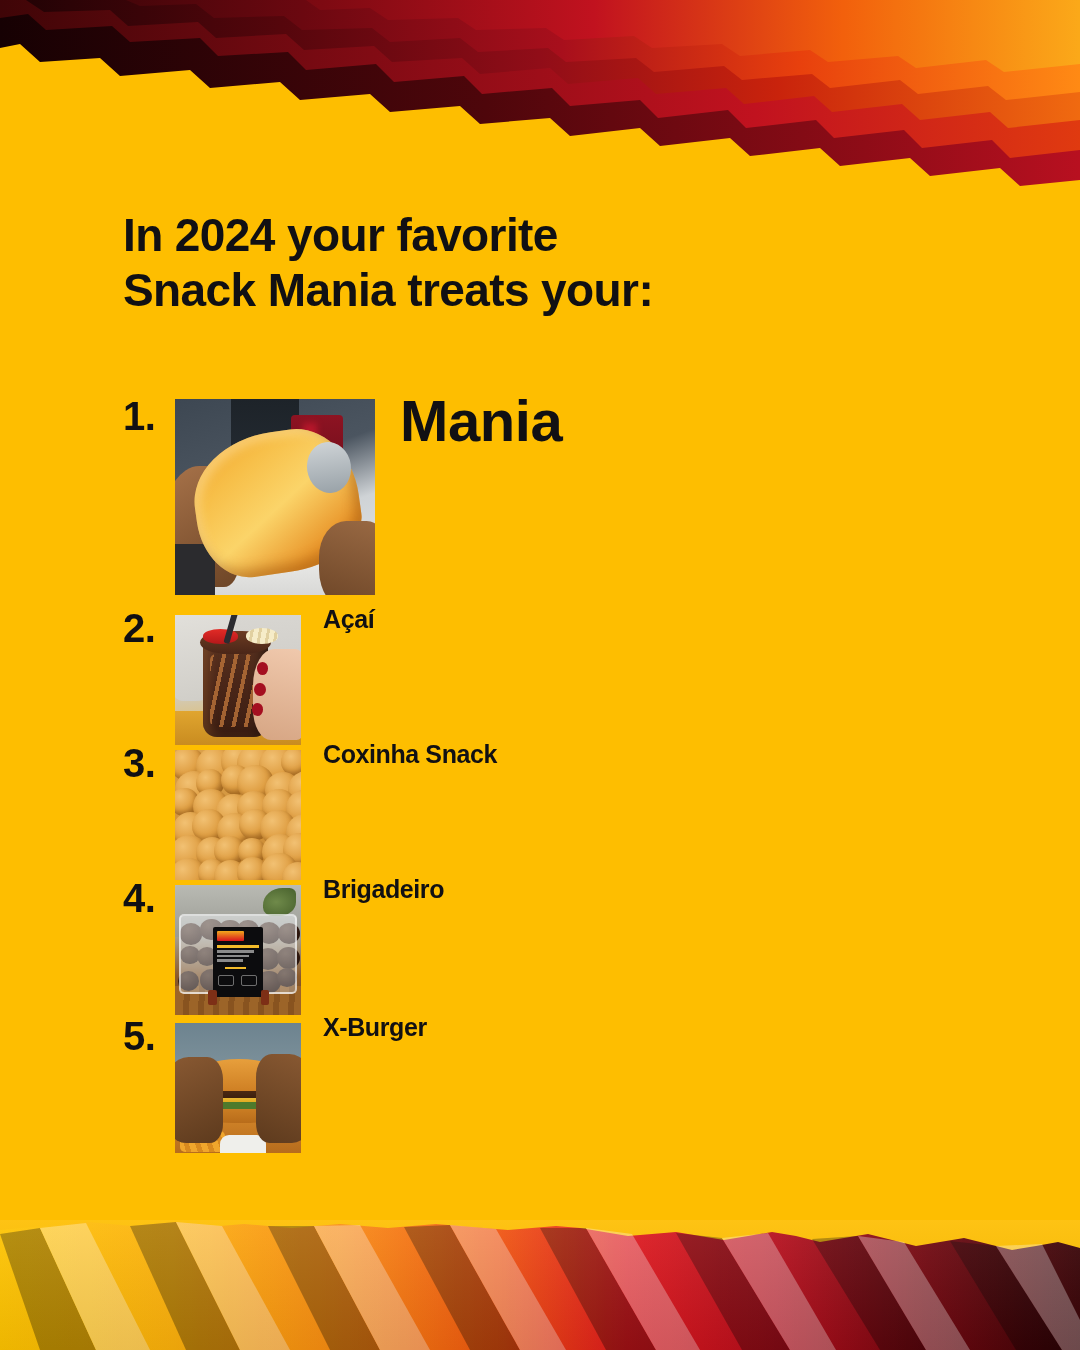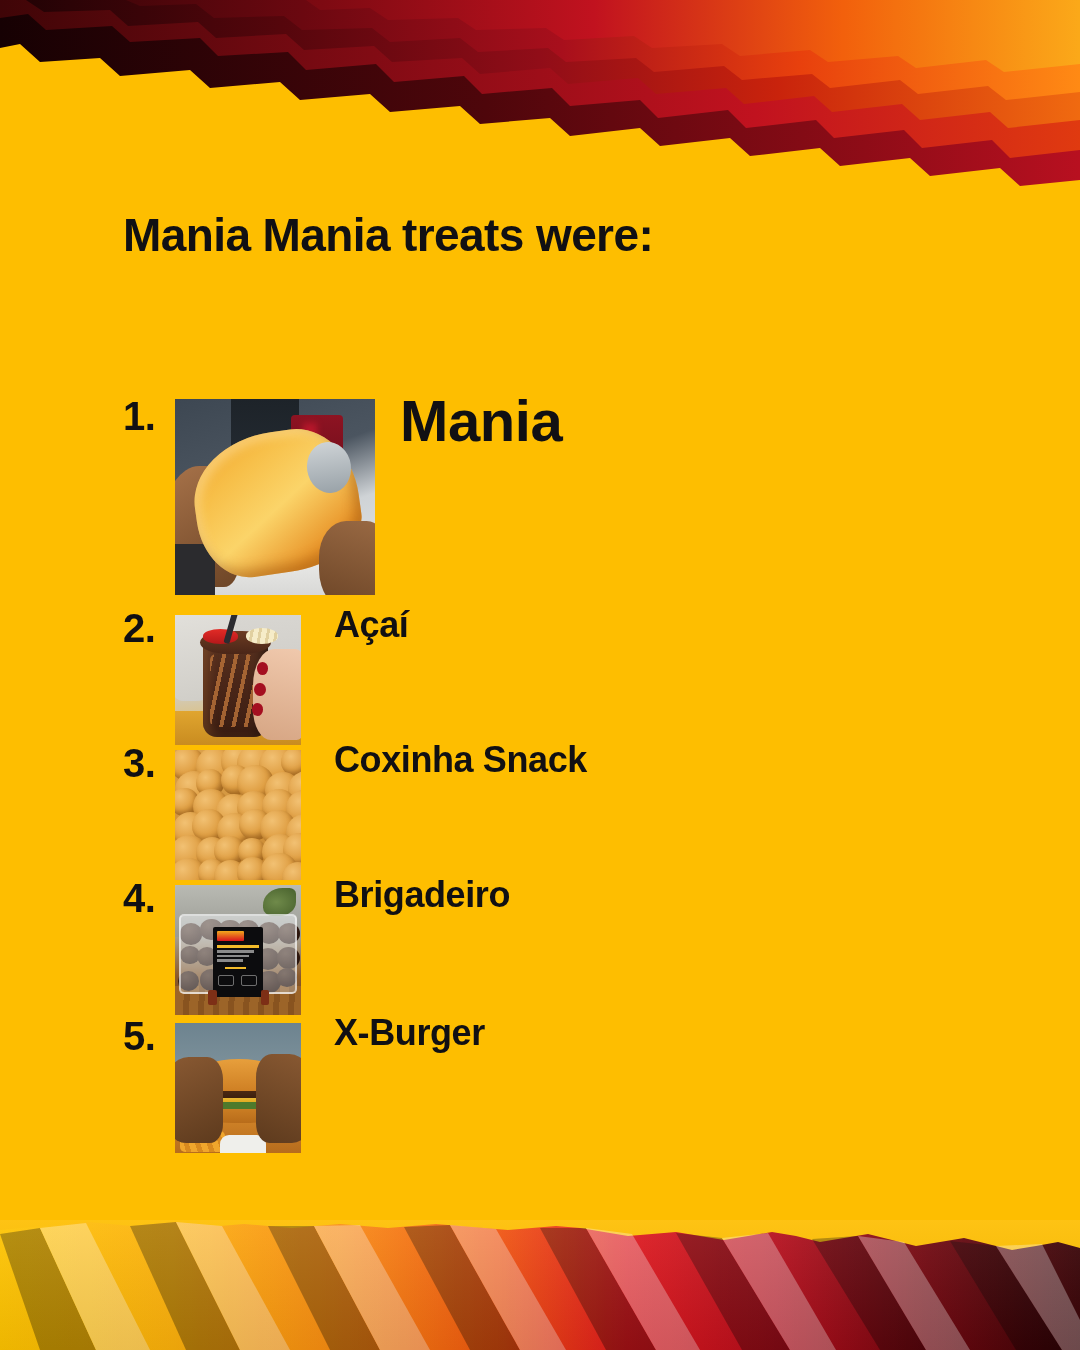--- a/index.html
+++ b/index.html
@@ -94,21 +94,21 @@
   }
 
   
   .row-1 .rank  { font-size:40px; top:8px; }
   .row-1 .thumb { left:52px; top:11px; width:200px; height:196px; }
   .row-1 .label { left:277px; top:4px; font-size:58px; }
 
   
   .row-c .rank  { font-size:40px; top:8px; }
   .row-c .thumb { left:52px; top:15px; width:126px; height:130px; }
-  .row-c .label { left:211px; top:7px; font-size:36px; }
+  .row-c .label { left:200px; top:7px; font-size:25px; }
 
   
 
   
   .ph-pastel { background:linear-gradient(160deg,#3d4752 0%,#4b5560 38%,#cfd3d6 62%,#e8e9ea 100%); }
   .ph-pastel .bgdark { position:absolute; left:28%; top:0; width:34%; height:62%;
      background:linear-gradient(180deg,#1d2329,#2a3139); }
   .ph-pastel .cup { position:absolute; left:58%; top:8%; width:26%; height:52%;
      background:linear-gradient(180deg,#8d1322,#5c0a16); border-radius:4px 4px 8px 8px; }
   .ph-pastel .cupglow{ position:absolute; left:64%; top:12%; width:7%; height:42%;
@@ -342,21 +342,22 @@
         <path fill="#000" d="M812,49 L858,46 L926,160 L880,160 Z"></path>
         <path fill="#fff" d="M858,46 L904,52 L970,160 L926,160 Z"></path>
         <path fill="#000" d="M950,51 L996,56 L1062,160 L1016,160 Z"></path>
         <path fill="#fff" d="M996,56 L1042,54 L1080,130 L1080,160 L1062,160 Z"></path>
       </g>
       <rect x="0" y="30" width="1080" height="130" fill="url(#pgShade)" opacity="0.35"></rect>
     </svg>
   </div>
 
   <h1 class="headline">
-    <span class="ln">Mania Mania treats were:</span>
+    <span class="ln">In 2024 your favorite</span>
+    <span class="ln">Snack Mania treats your:</span>
   </h1>
 
   <div class="list">
 
     <div class="row row-1" style="top:388px;">
       <span class="rank">1.</span>
       <div class="thumb">
         <div class="scene ph-pastel">
           <div class="bgdark"></div>
             <div class="cup"></div>

